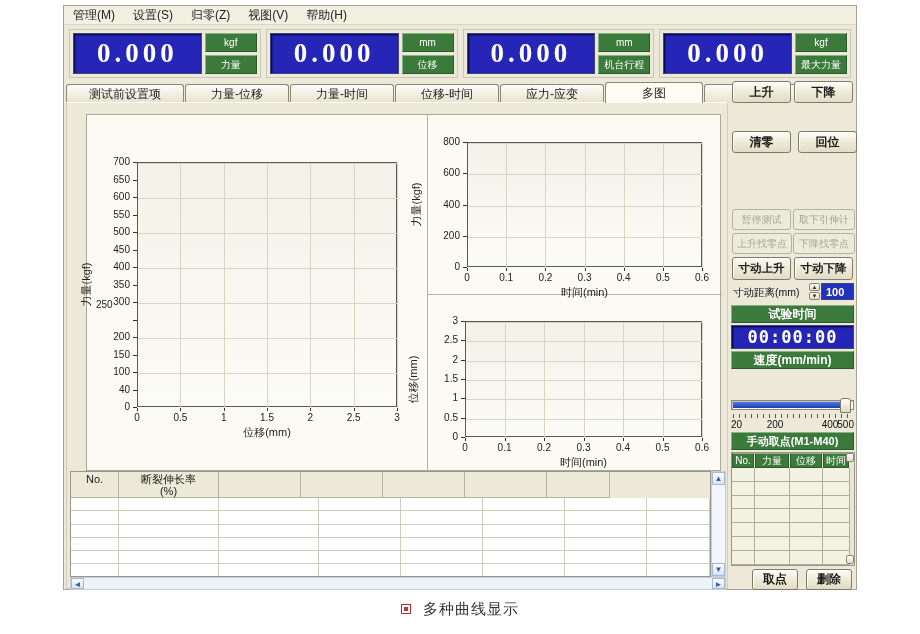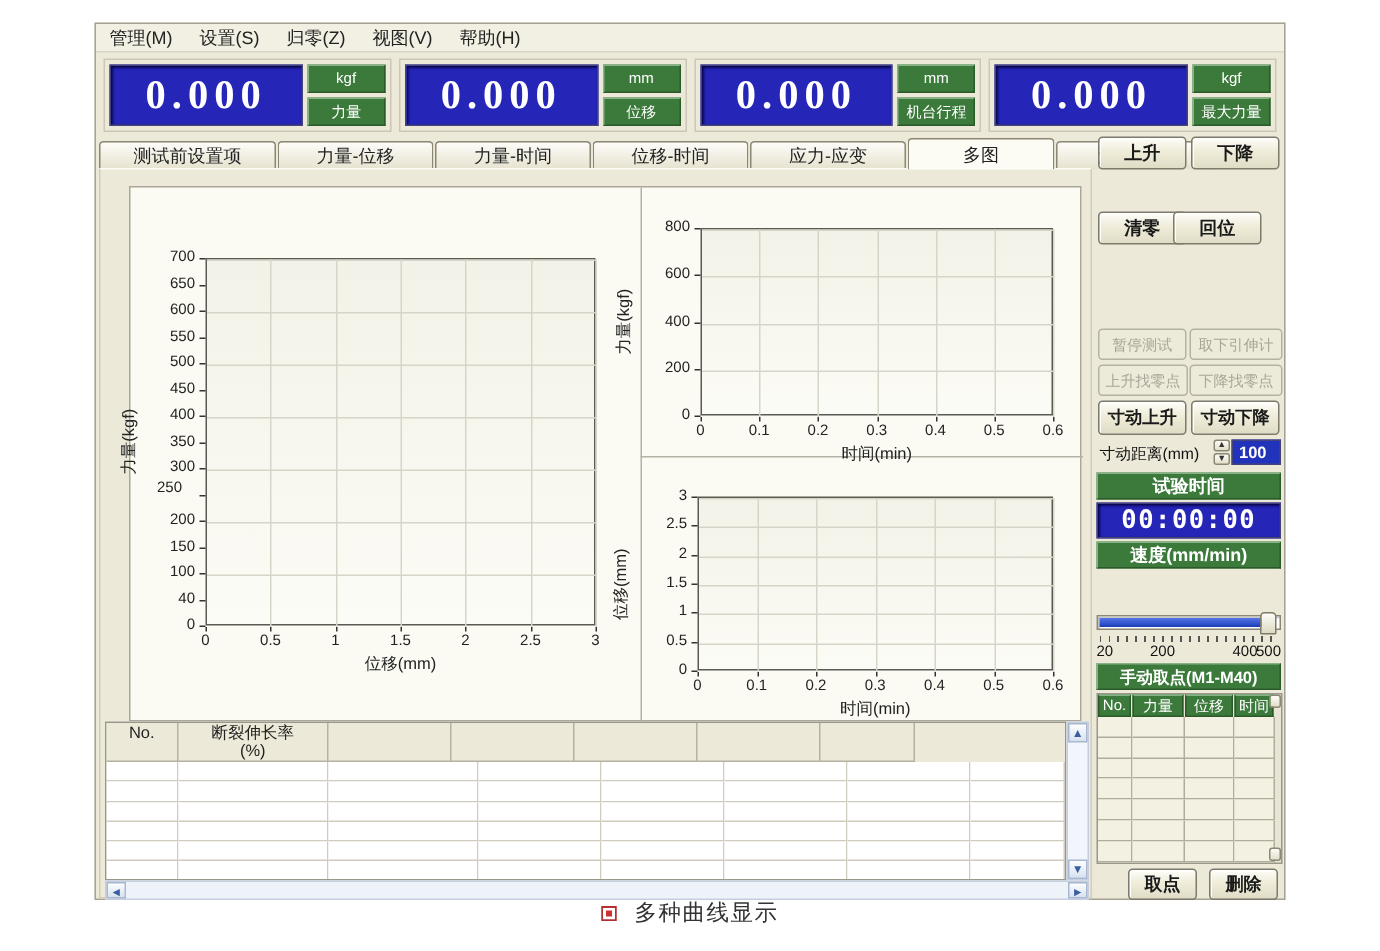--- a/index.html
+++ b/index.html
@@ -1,19 +1,19 @@
 <!DOCTYPE html>
 <html><head>
 <meta charset="utf-8">
 <style>
   * { margin:0; padding:0; box-sizing:border-box; }
   html,body { width:920px; height:634px; background:#ffffff; font-family:"Liberation Sans", sans-serif; overflow:hidden; }
   #window {
     position:absolute; left:63px; top:5px; width:794px; height:585px;
-    background:#ece9d8; border:1px solid #a5a293;margin-top:10px;
+    background:#ece9d8; border:1px solid #a5a293;
   }
   
   #menubar { position:absolute; left:0; top:0; right:0; height:19px; background:#f2f0e3; border-bottom:1px solid #d8d5c6; display:flex; align-items:center; }
   .menu-item { font-size:12px; color:#222; padding:0 9px; line-height:18px; cursor:default; }
   
   #displays { position:absolute; left:2px; top:21px; right:2px; height:53px; display:flex; gap:5px; padding:2px 3px; }
   .disp-group { flex:1; border:1px solid #cac7b6; background:#ece9d8; display:flex; gap:3px; padding:3px; }
   .lcd { flex:1; background:#2525b8; border:1px solid #44447a; color:#fff; font-family:"Liberation Serif", serif; font-weight:bold; font-size:27px; display:flex; align-items:center; justify-content:center; letter-spacing:4px; box-shadow:inset 1px 1px 2px #00003a; }
   .disp-labels { width:52px; display:flex; flex-direction:column; gap:3px; }
   .glabel { flex:1; background:#3b7a3b; border:1px solid #2a5a2a; border-top-color:#86b286; border-left-color:#86b286; color:#fff; font-size:10px; display:flex; align-items:center; justify-content:center; }
@@ -169,21 +169,21 @@
       <div class="tick-label" style="left: 9px; top: 287px; width: 34px; text-align: right;">0</div>
       <div class="tick-mark" style="left: 46px; top: 274.5px; width: 4px; height: 1px;"></div>
       <div class="tick-label" style="left: 9px; top: 269.5px; width: 34px; text-align: right;">40</div>
       <div class="tick-mark" style="left: 46px; top: 257px; width: 4px; height: 1px;"></div>
       <div class="tick-label" style="left: 9px; top: 252px; width: 34px; text-align: right;">100</div>
       <div class="tick-mark" style="left: 46px; top: 239.5px; width: 4px; height: 1px;"></div>
       <div class="tick-label" style="left: 9px; top: 234.5px; width: 34px; text-align: right;">150</div>
       <div class="tick-mark" style="left: 46px; top: 222px; width: 4px; height: 1px;"></div>
       <div class="tick-label" style="left: 9px; top: 217px; width: 34px; text-align: right;">200</div>
       <div class="tick-mark" style="left: 46px; top: 204.5px; width: 4px; height: 1px;"></div>
-      <div class="tick-label" style="left: 9px; top: 196px; width: 34px; text-align: center;">250</div>
+      <div class="tick-label" style="left: 9px; top: 185px; width: 34px; text-align: left;">250</div>
       <div class="tick-mark" style="left: 46px; top: 187px; width: 4px; height: 1px;"></div>
       <div class="tick-label" style="left: 9px; top: 182px; width: 34px; text-align: right;">300</div>
       <div class="tick-mark" style="left: 46px; top: 169.5px; width: 4px; height: 1px;"></div>
       <div class="tick-label" style="left: 9px; top: 164.5px; width: 34px; text-align: right;">350</div>
       <div class="tick-mark" style="left: 46px; top: 152px; width: 4px; height: 1px;"></div>
       <div class="tick-label" style="left: 9px; top: 147px; width: 34px; text-align: right;">400</div>
       <div class="tick-mark" style="left: 46px; top: 134.5px; width: 4px; height: 1px;"></div>
       <div class="tick-label" style="left: 9px; top: 129.5px; width: 34px; text-align: right;">450</div>
       <div class="tick-mark" style="left: 46px; top: 117px; width: 4px; height: 1px;"></div>
       <div class="tick-label" style="left: 9px; top: 112px; width: 34px; text-align: right;">500</div>
@@ -387,21 +387,21 @@
     <div class="hscroll">
       <div class="sb-btn">◄</div>
       <div class="sb-btn">►</div>
     </div>
   </div>
 
   <div id="right-panel">
     <div class="btn" style="left:2px;top:1px;width:59px;height:22px;">上升</div>
     <div class="btn" style="left:64px;top:1px;width:59px;height:22px;">下降</div>
     <div class="btn" style="left:2px;top:51px;width:59px;height:22px;">清零</div>
-    <div class="btn" style="left:52px;top:51px;width:59px;height:22px;">回位</div>
+    <div class="btn" style="left:68px;top:51px;width:59px;height:22px;">回位</div>
     <div class="btn disabled small" style="left:2px;top:129px;width:59px;height:21px;">暂停测试</div>
     <div class="btn disabled small" style="left:63px;top:129px;width:62px;height:21px;">取下引伸计</div>
     <div class="btn disabled small" style="left:2px;top:153px;width:60px;height:21px;">上升找零点</div>
     <div class="btn disabled small" style="left:63px;top:153px;width:62px;height:21px;">下降找零点</div>
     <div class="btn" style="left:2px;top:177px;width:59px;height:23px;font-size:11.5px;">寸动上升</div>
     <div class="btn" style="left:64px;top:177px;width:59px;height:23px;font-size:11.5px;">寸动下降</div>
 
     <div class="jog-label" style="left:3px;top:206px;">寸动距离(mm)</div>
     <div class="spinner" style="left:79px;top:203px;">
       <div class="spin-btn">▲</div>

